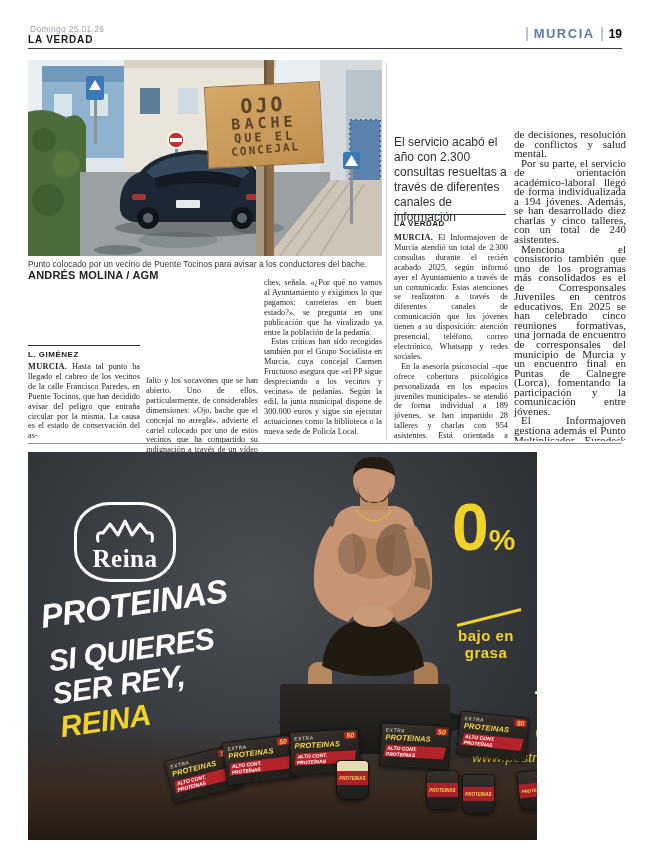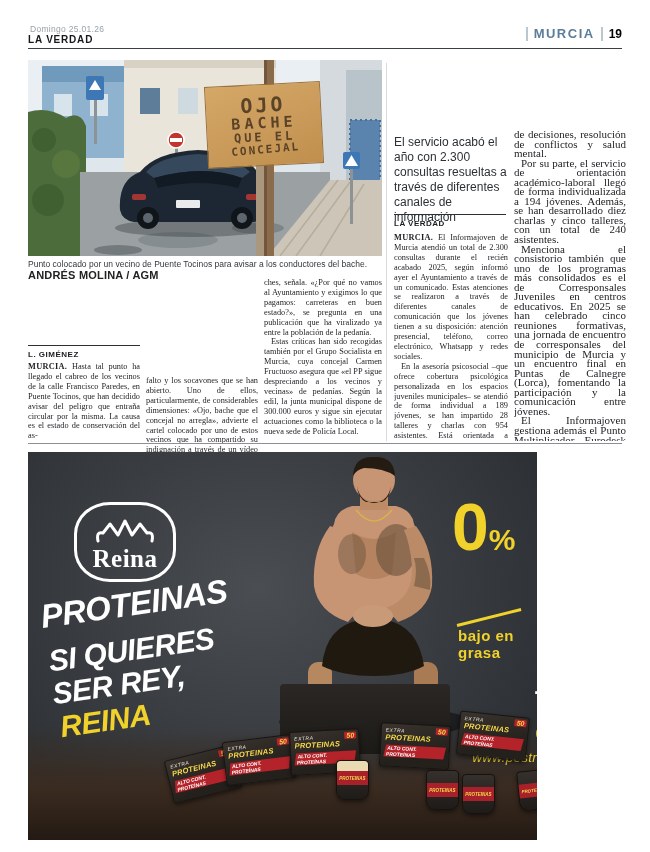--- a/index.html
+++ b/index.html
@@ -67,21 +67,21 @@
   .sl-3 { left:24px; top:216px; font-size:30px; }
   .sl-4 { left:32px; top:252px; font-size:30px; color:#f0d22b; }
   .ad-zero { position:absolute; left:424px; top:42px; color:#f0d22b; font-weight:bold; }
   .ad-zero .big { font-size:66px; line-height:66px; }
   .ad-zero .pct { font-size:30px; }
   .ad-claim { position:absolute; color:#f0d22b; font-weight:bold; font-size:15px; line-height:17px;
     letter-spacing:.5px; }
   .claim-1 { left:430px; top:118px; }
   .claim-rule { position:absolute; left:428px; top:164px; width:66px; height:2.5px; background:#f0d22b;
     transform:rotate(-14deg); }
-  .claim-2 { left:430px; top:175px; }
+  .claim-2 { left:430px; top:175px;text-align:center; }
   .qr-box { position:absolute; left:510px; top:155px; width:66px; height:66px; background:#fff;
     border-radius:6px; display:flex; align-items:center; justify-content:center; }
   .ad-info { position:absolute; left:500px; top:228px; width:86px; text-align:center; color:#fff;
     font-weight:bold; font-size:23px; letter-spacing:1px; }
   .ad-social { position:absolute; left:508px; top:272px; display:flex; gap:5px; }
   .soc { width:19px; height:19px; border:1.6px solid #f0d22b; border-radius:50%; color:#f0d22b;
     font-size:11px; font-weight:bold; display:flex; align-items:center; justify-content:center; }
   .ad-web { position:absolute; left:400px; top:298px; width:186px; text-align:right; color:#e8cd30;
     font-style:italic; font-size:13.5px; letter-spacing:.3px; }
   .ad-man { position:absolute; left:228px; top:2px; }

